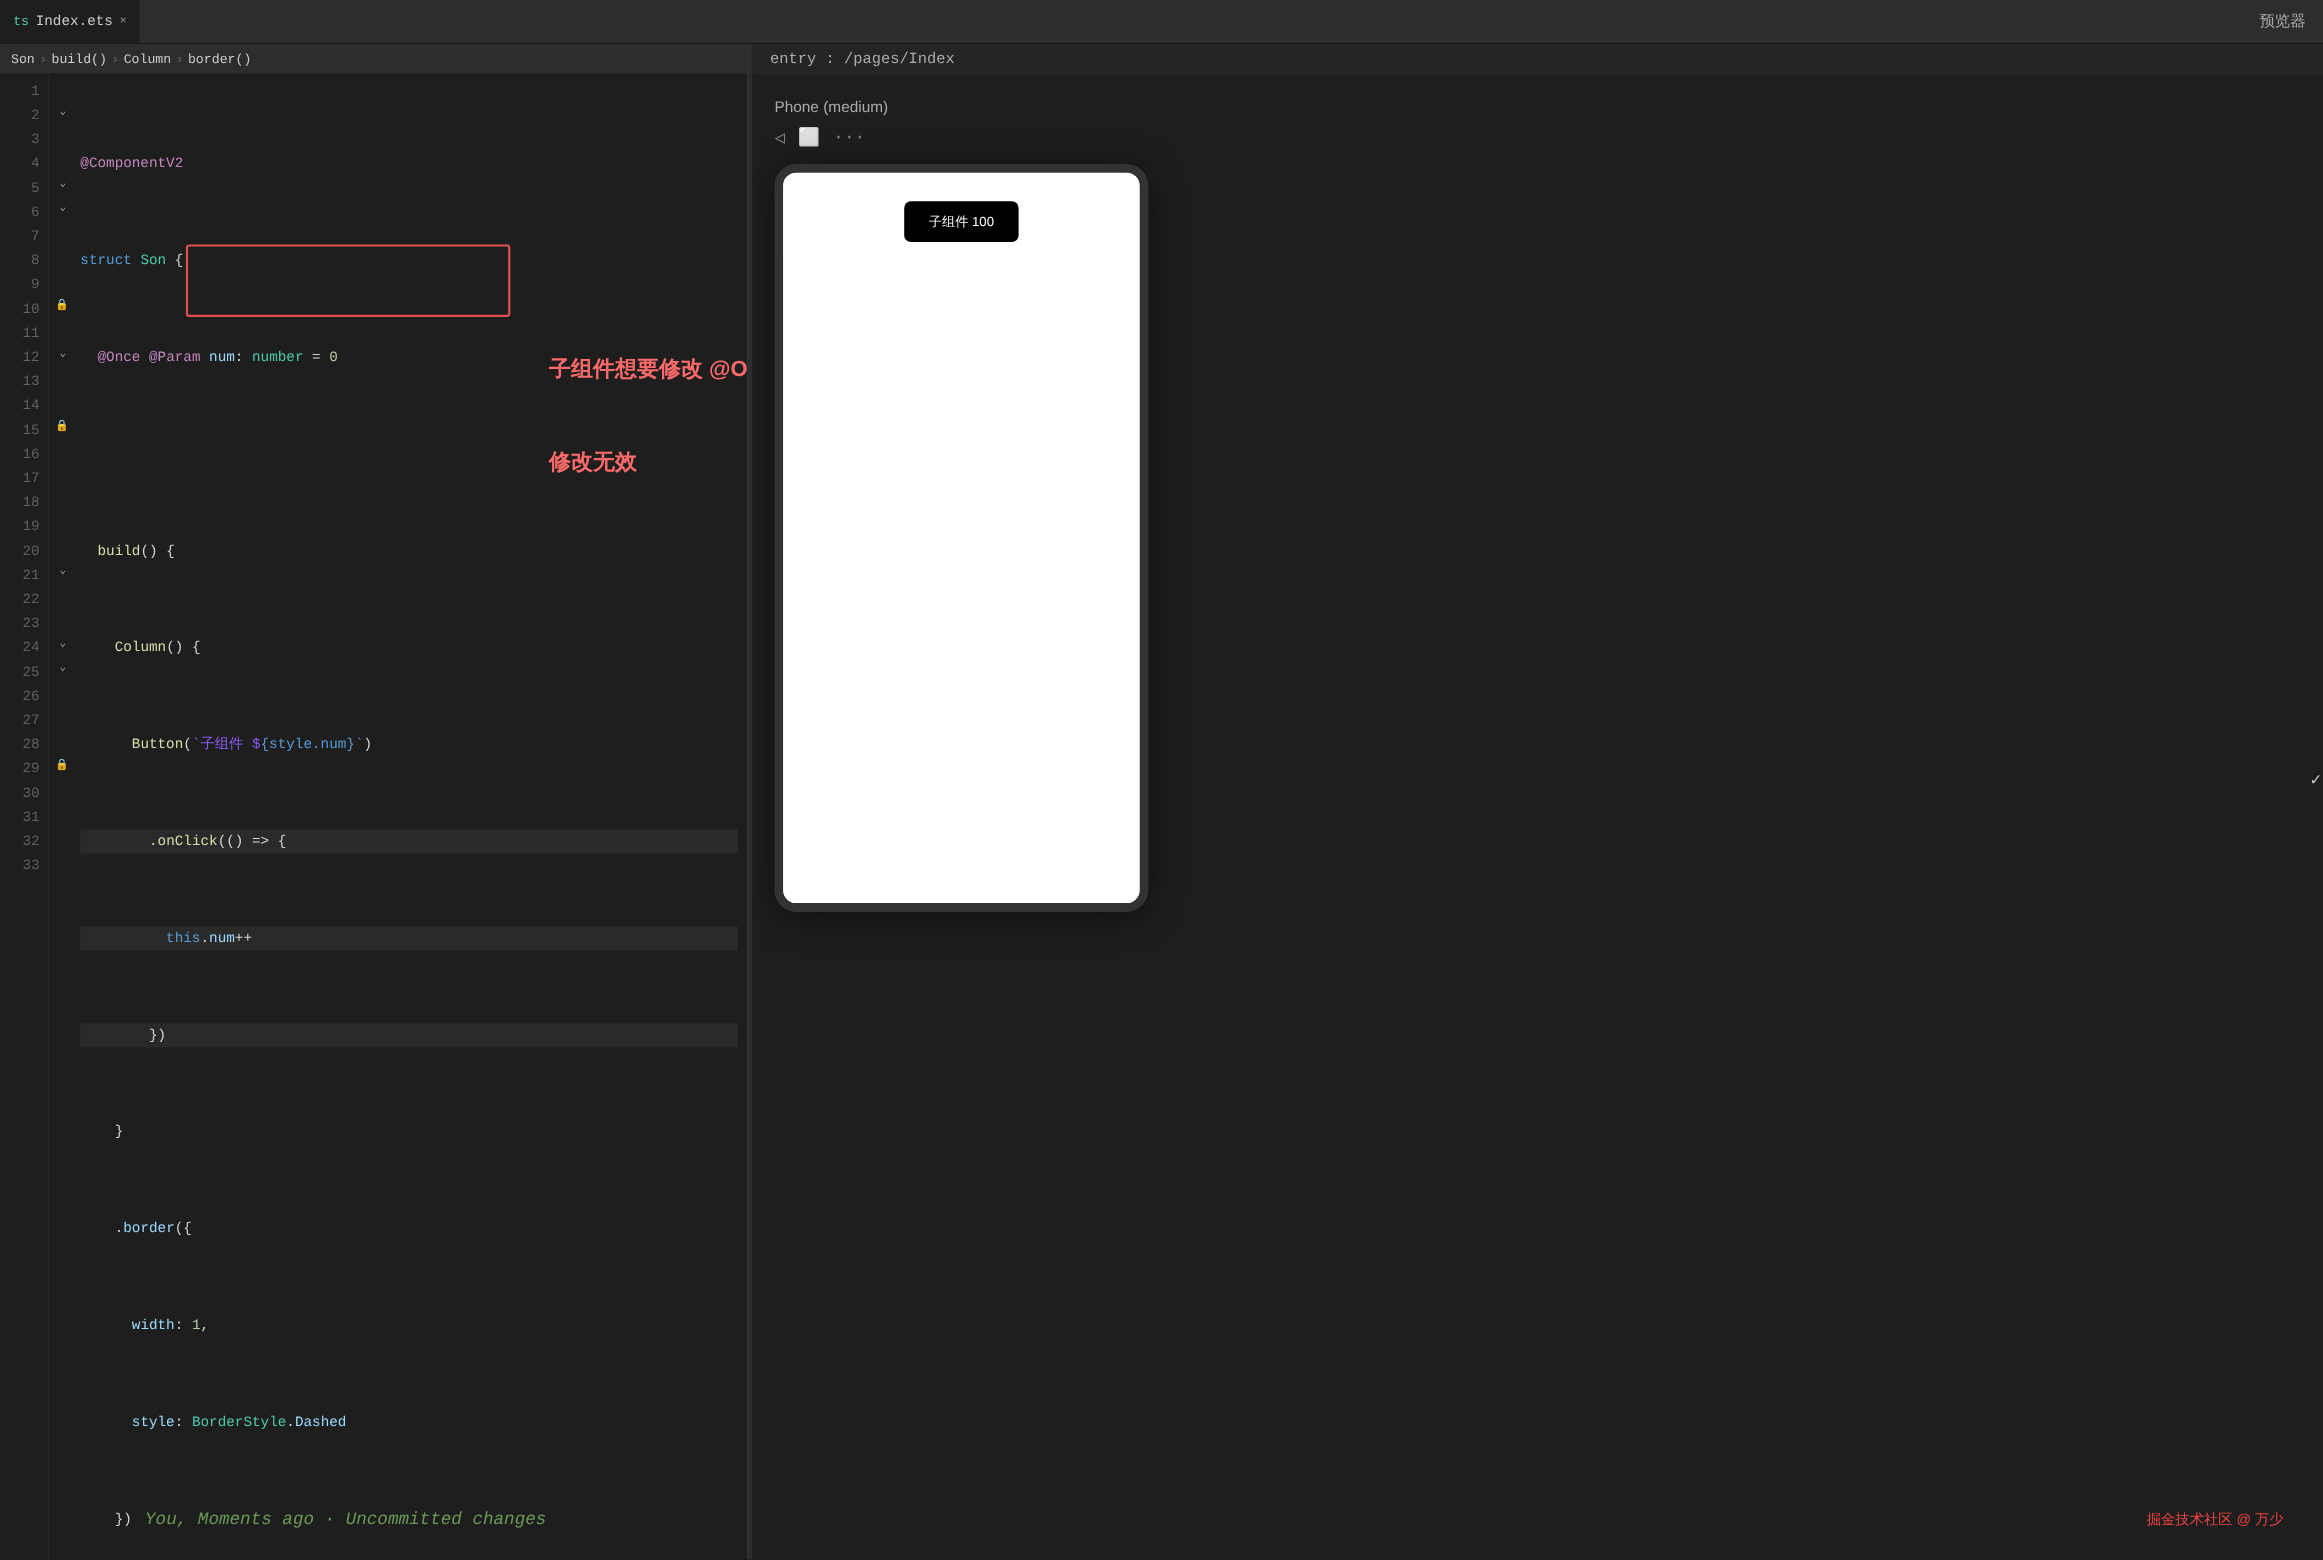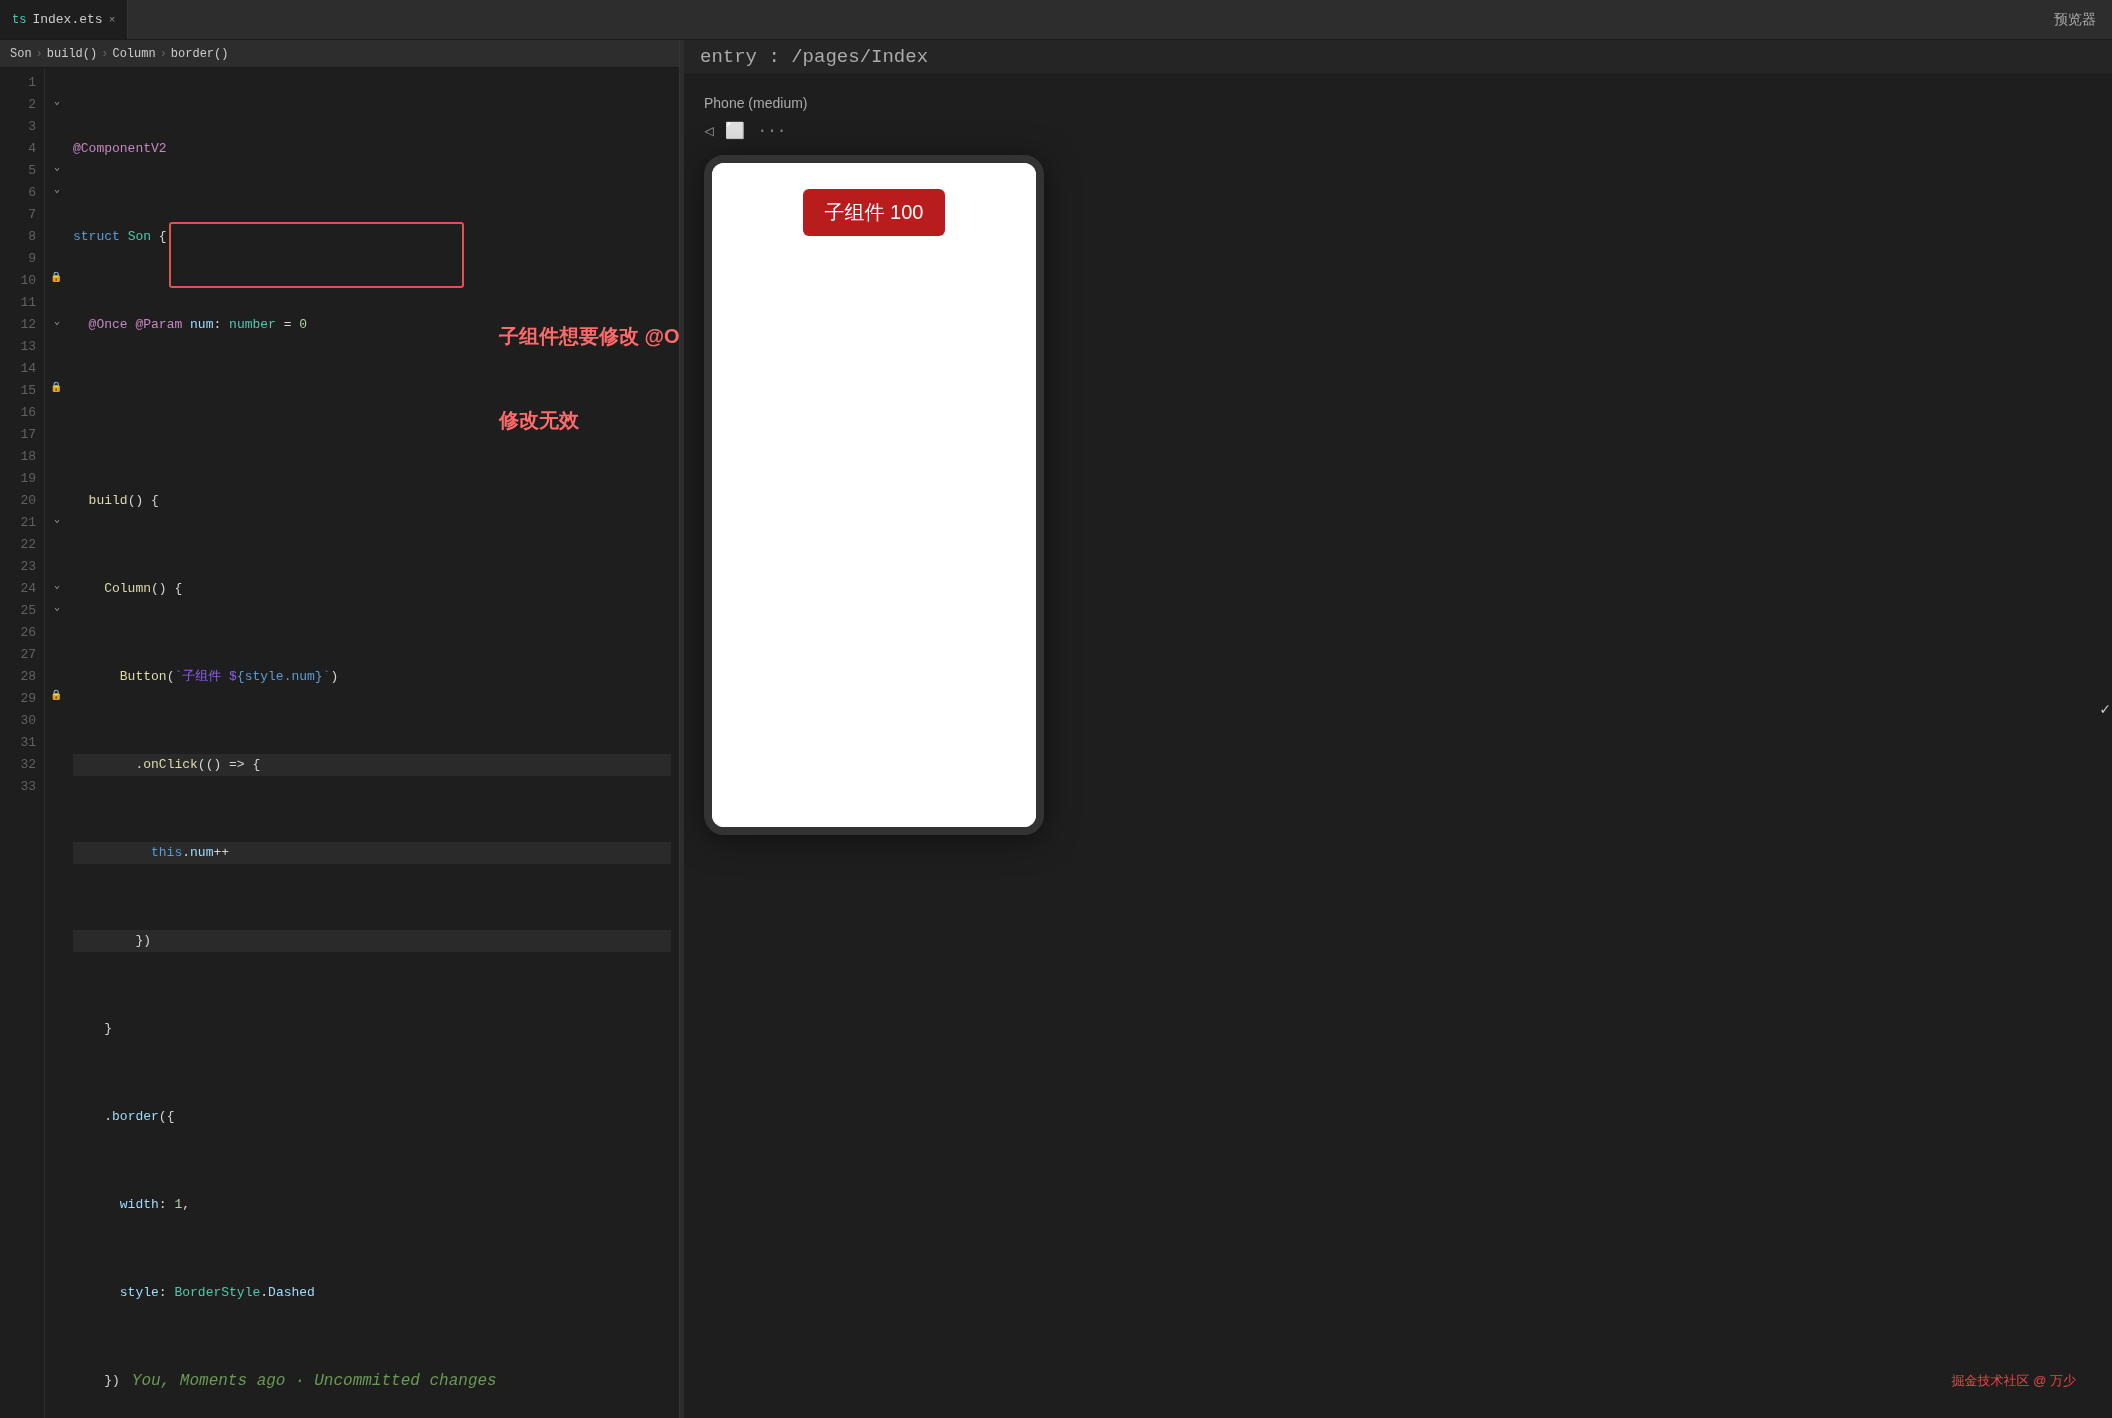--- a/index.html
+++ b/index.html
@@ -197,21 +197,21 @@
     }
     .preview-entry-bar {
       display: flex;
       align-items: center;
       padding: 6px 16px;
       background: #252525;
       border-bottom: 1px solid #1a1a1a;
     }
     .preview-entry-text {
       color: #aaa;
-      font-size: 19px;
+      font-size: 14px;
     }
     .preview-content {
       flex: 1;
       display: flex;
       flex-direction: column;
       align-items: flex-start;
       padding: 20px;
       overflow: hidden;
     }
     .phone-label {
@@ -244,26 +244,26 @@
     .phone-inner {
       width: 100%;
       height: 100%;
       background: #fff;
       display: flex;
       flex-direction: column;
       align-items: flex-start;
       padding: 16px;
     }
     .component-button {
-      background: #b91c1c;
+      background: #000000;
       color: #fff;
       border: none;
       border-radius: 6px;
       padding: 10px 22px;
-      font-size: 20px;
+      font-size: 12px;
       font-family: 'Microsoft YaHei', sans-serif;
       cursor: pointer;
       margin: 10px auto 0 auto;
       display: block;
     }
     .preview-watermark {
       color: #ef4444;
       font-size: 13px;
       font-family: Liberation Sans, sans-serif;
       margin-top: auto;

